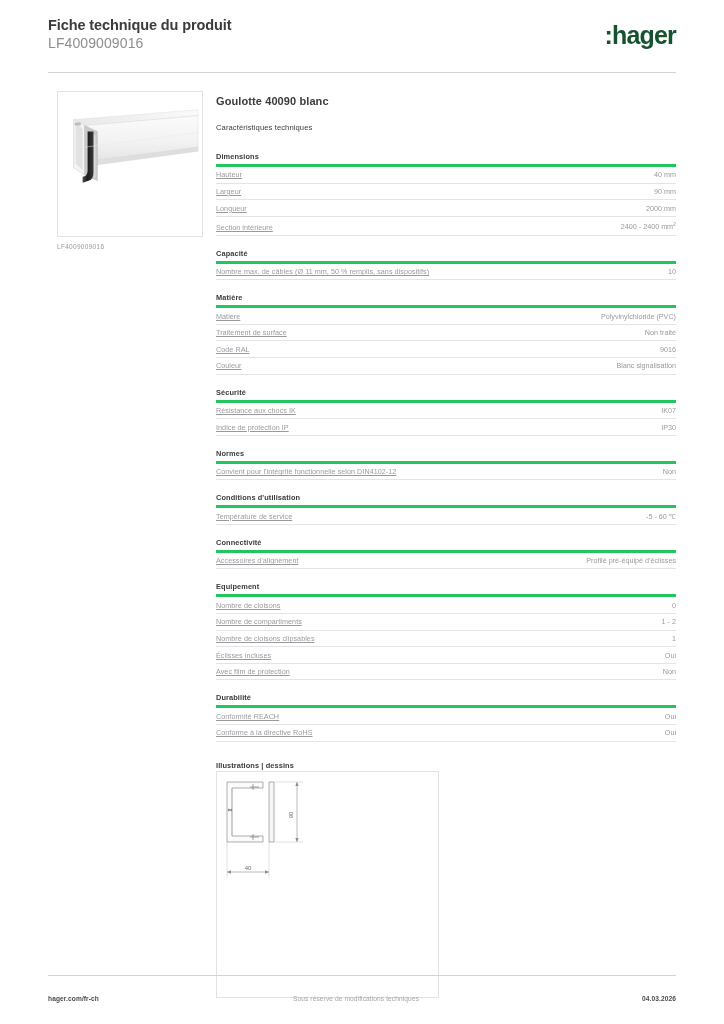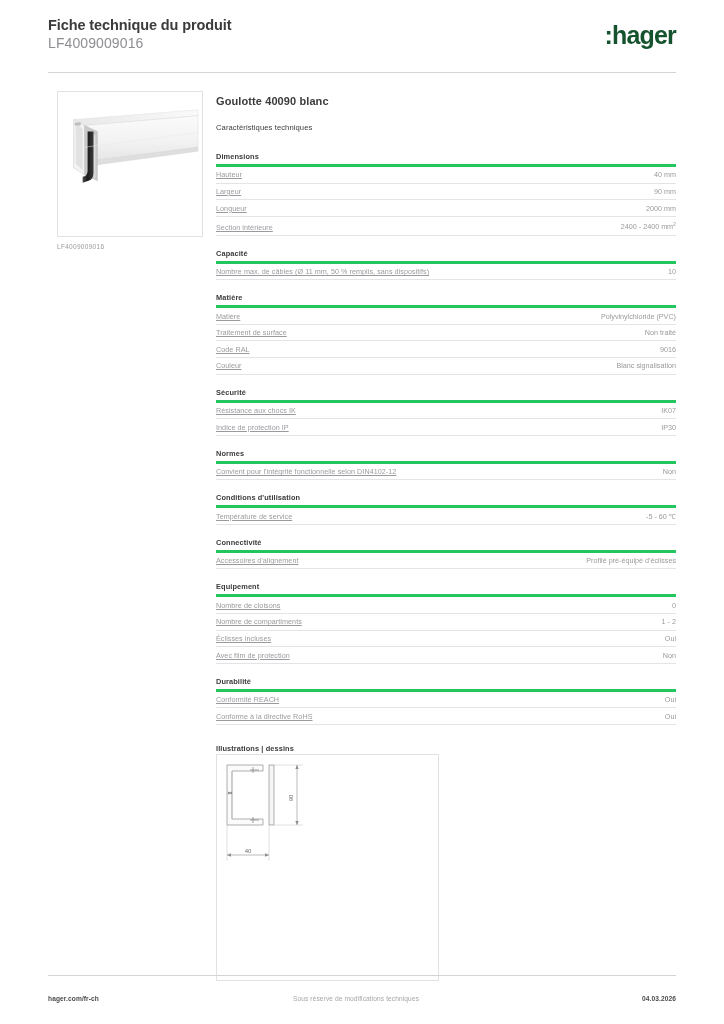--- a/index.html
+++ b/index.html
@@ -325,20 +325,24 @@
       <div class="group-title">Equipement</div>
       <div class="row">
         <span class="label">Nombre de cloisons</span>
         <span class="value">0</span>
       </div>
       <div class="row">
         <span class="label">Nombre de compartiments</span>
         <span class="value">1 - 2</span>
       </div>
       <div class="row">
+        <span class="label">Nombre de cloisons clipsables</span>
+        <span class="value">1</span>
+      </div>
+      <div class="row">
         <span class="label">Éclisses incluses</span>
         <span class="value">Oui</span>
       </div>
       <div class="row">
         <span class="label">Avec film de protection</span>
         <span class="value">Non</span>
       </div>
     </div>
 
     <div class="group">

